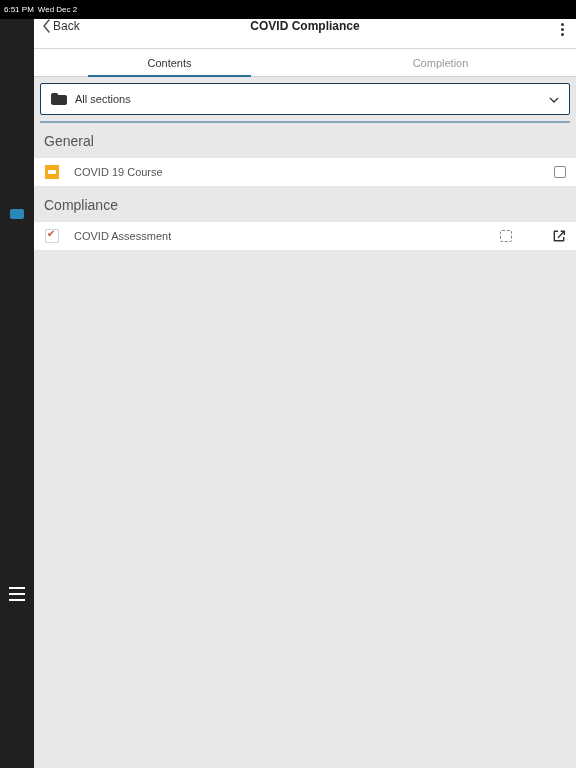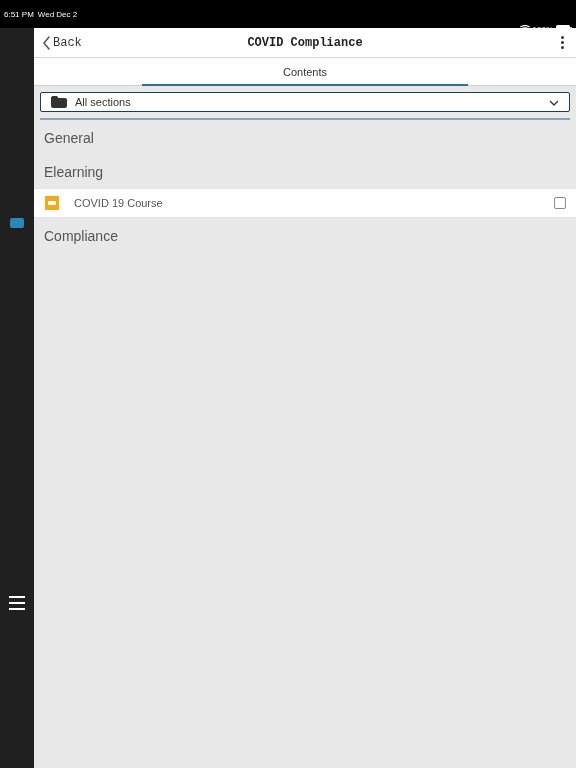--- a/index.html
+++ b/index.html
@@ -5,21 +5,21 @@
   * { box-sizing: border-box; margin: 0; padding: 0; }
   body {
     width: 576px;
     height: 768px;
     font-family: -apple-system, Helvetica, Arial, sans-serif;
     background: #e8e8e8;
     overflow: hidden;
     position: relative;
   }
   .status-bar {
-    height: 28px;
+    height: 19px;
     background: #000;
     color: #fff;
     font-size: 8px;
     display: flex;
     align-items: center;
     justify-content: space-between;
     padding: 0 4px;
   }
   .status-left { display:flex; gap:4px; align-items:center;}
   .status-right { display:flex; gap:3px; align-items:center;margin-top:30px;}
@@ -52,25 +52,24 @@
   .main-area {
     flex: 1;
     background: #e8e8e8;
     display: flex;
     flex-direction: column;
   }
   .topbar {
     background: #fff;
     height: 30px;
     display: flex;
-    align-items: center;
+    align-items: flex-start;
     padding: 0 8px;
     position: relative;
     border-bottom: 1px solid #d8d8d8;
-    font-family: Liberation Mono, monospace;
   }
   .back-btn {
     display: flex;
     align-items: center;
     font-size: 12px;
     color: #333;
     gap: 1px;
   }
   .back-chevron svg { display:block; }
   .title {
@@ -114,21 +113,21 @@
     position:absolute;
     bottom:-1px; left:20%; right:20%;
     height:2px;
     background:#2c6f97;
   }
   .filter-bar {
     margin:6px 6px 0 6px;
     background:#fff;
     border:1px solid #183b5a;
     border-radius:2px;
-    height:20px;
+    height:32px;
     display:flex;
     align-items:center;
     padding:0 10px;
     font-size:11px;
     color:#333;
     gap:8px;
   }
   .folder-icon svg { display:block; }
   .filter-caret { margin-left:auto; }
   .divider-line {
@@ -243,45 +242,61 @@
         <span></span>
           <span></span>
           <span></span>
       </div>
     </div>
 
     <div class="tabs">
       <div class="tab active">
         <span>Contents</span>
       </div>
+      <div class="tab">
+        <span>Completion</span>
+      </div>
     </div>
 
     <div class="filter-bar">
       <span class="folder-icon">
         <svg width="16" height="12" viewBox="0 0 16 12">
             <path d="M0 2c0-1 .8-2 1.8-2H6l1.5 2H14c1 0 2 .8 2 1.8V10c0 1-.8 2-2 2H2c-1 0-2-.9-2-2V2z" fill="#333"></path>
           </svg>
       </span>
       <span>All sections</span>
       <span class="filter-caret">
         <svg width="10" height="6" viewBox="0 0 10 6">
             <path d="M1 1l4 4 4-4" stroke="#333" stroke-width="1.3" fill="none"></path>
           </svg>
       </span>
     </div>
     <div class="divider-line"></div>
 
     <div class="section-header">General</div>
 
-    <div class="section-header">Elearning</div>
     <div class="item-row">
       <div class="item-icon">
           <div class="course-icon"></div>
         </div>
       <span>COVID 19 Course</span>
       <div class="row-spacer"></div>
       <div class="checkbox"></div>
     </div>
 
     <div class="section-header">Compliance</div>
+    <div class="item-row">
+      <div class="item-icon">
+          <div class="assess-icon"></div>
+        </div>
+      <span>COVID Assessment</span>
+      <div class="row-spacer"></div>
+      <div class="dotted-box"></div>
+      <div style="width:12px"></div>
+      <span class="open-icon">
+        <svg width="14" height="14" viewBox="0 0 14 14">
+            <path d="M11 11H3V3h3V1.6H2.3A.7.7 0 001.6 2.3v9.4c0 .4.3.7.7.7h9.4a.7.7 0 00.7-.7V8h-1.4v3zM8.6 1.6V3h2.1L5.5 8.2l1 1L11.7 4v2.1h1.4V1.6H8.6z" fill="#333"></path>
+          </svg>
+      </span>
+    </div>
 
   </div>
 </div>
 
 </body></html>

